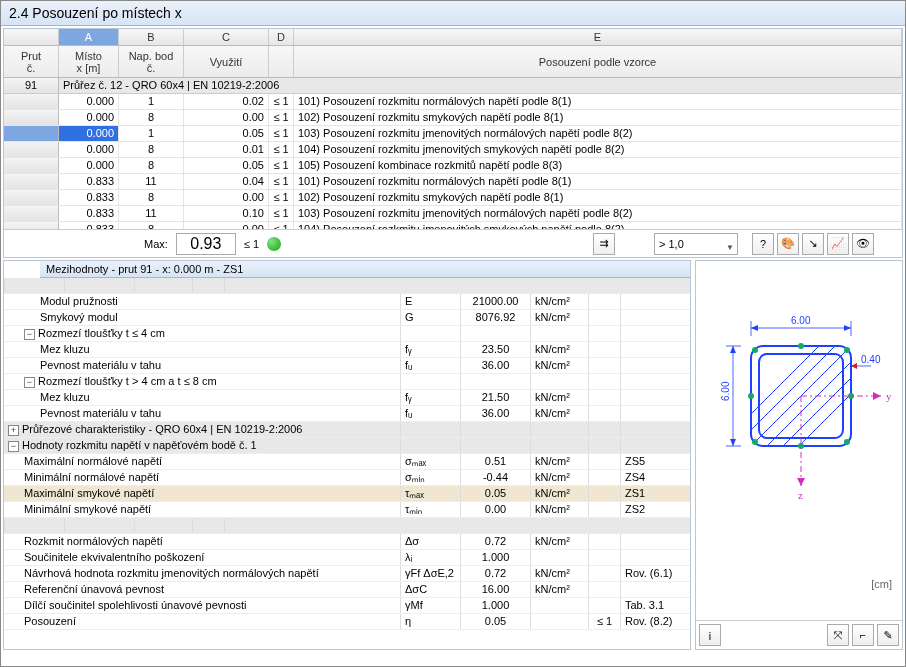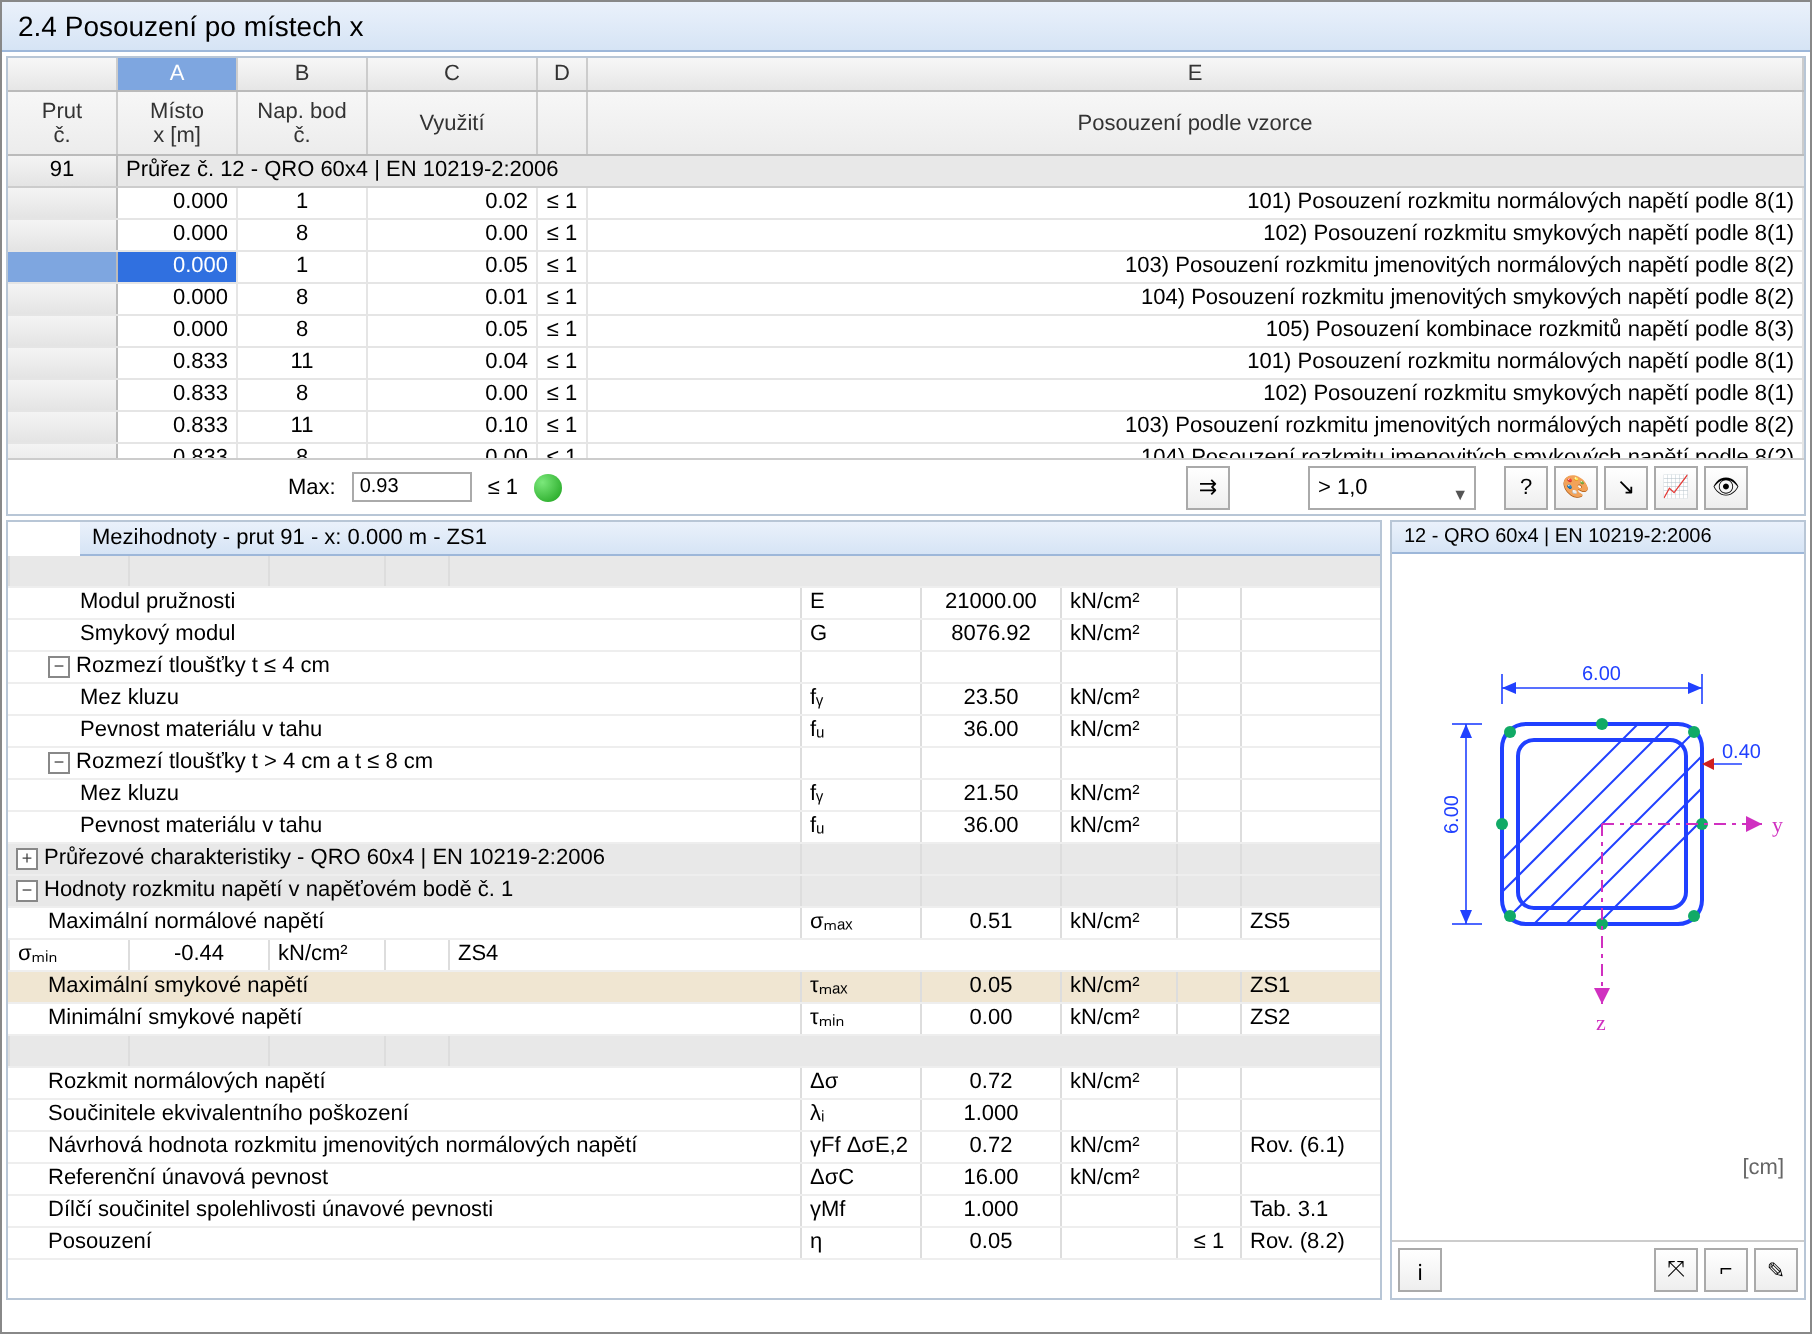--- a/index.html
+++ b/index.html
@@ -19,29 +19,29 @@
 .colC { width:85px; }
 .colD { width:25px; }
 .colE { flex:1; }
 
 .grouprow { display:flex; background:#e8e8e8; border-bottom:1px solid #ccc; height:16px; }
 .grouprow .rowhdr { background:linear-gradient(to bottom,#f4f4f4,#e4e4e4); border-right:1px solid #bbb; text-align:center; line-height:15px; }
 .grouprow .gval { padding-left:4px; line-height:15px; }
 
 .datarow { display:flex; border-bottom:1px solid #e5e5e5; height:16px; }
 .datarow .rowhdr { background:linear-gradient(to bottom,#f4f4f4,#e4e4e4); border-right:1px solid #bbb; }
-.datarow .cell { border-right:1px solid #e5e5e5; line-height:15px; padding:0 4px;text-align:right; }
+.datarow .cell { border-right:1px solid #e5e5e5; line-height:15px; padding:0 4px; }
 .datarow .cA { width:60px; text-align:right; }
 .datarow .cB { width:65px; text-align:center; }
 .datarow .cC { width:85px; text-align:right; }
 .datarow .cD { width:25px; text-align:center; }
 .datarow .cE { flex:1; }
 
 .maxbar { display:flex; align-items:center; height:28px; padding-left:140px; gap:8px; border-top:1px solid #ccc; position:absolute; bottom:0; left:0; right:0; background:#fff; }
-.maxbar input { width:60px; text-align:left; border:1px solid #aaa; padding:1px 3px; font-size:10px; }
+.maxbar input { width:60px; text-align:center; border:1px solid #aaa; padding:1px 3px; font-size:16px; }
 .green-ok { width:14px; height:14px; border-radius:50%; background:radial-gradient(circle at 30% 30%,#7be87b,#1aa01a); display:inline-block; }
 .iconbtns { position:absolute; right:28px; display:flex; gap:3px; align-items:center; }
 .iconbtn { width:22px; height:22px; border:1px solid #aaa; background:linear-gradient(to bottom,#fff,#eee); display:flex; align-items:center; justify-content:center; cursor:pointer; font-size:11px; }
 .combo { border:1px solid #aaa; background:#fff; padding:1px 14px 1px 4px; position:relative; height:22px; line-height:18px; width:84px;margin-left:36px; }
 .combo::after { content:"▼"; font-size:8px; position:absolute; right:3px; top:5px; color:#555; }
 
 
 .lower { display:flex; margin:2px; gap:4px; height:390px; }
 .leftpane { flex:1; border:1px solid #b8c6d6; display:flex; flex-direction:column; overflow:hidden; }
 .leftpane .lptitle { background:linear-gradient(to bottom,#eaf1fb,#d6e4f5); padding:2px 6px; border-bottom:1px solid #9db7d9; white-space:nowrap; overflow:hidden;margin-left:36px; }
@@ -299,20 +299,21 @@
         </div>
         <div class="trow">
           <div class="tlabel indent1">Maximální normálové napětí</div>
           <div class="tsym">σₘₐₓ</div>
           <div class="tval">0.51</div>
           <div class="tunit">kN/cm²</div>
           <div class="tcond"></div>
           <div class="tref">ZS5</div>
         </div>
         <div class="trow">
+          <div class="tlabel indent1">Minimální normálové napětí</div>
           <div class="tsym">σₘᵢₙ</div>
           <div class="tval">-0.44</div>
           <div class="tunit">kN/cm²</div>
           <div class="tcond"></div>
           <div class="tref">ZS4</div>
         </div>
         <div class="trow sel">
           <div class="tlabel indent1">Maximální smykové napětí</div>
           <div class="tsym">τₘₐₓ</div>
           <div class="tval">0.05</div>
@@ -380,21 +381,20 @@
           <div class="tsym">η</div>
           <div class="tval">0.05</div>
           <div class="tunit"></div>
           <div class="tcond">≤ 1</div>
           <div class="tref">Rov. (8.2)</div>
         </div>
       </div>
   </div>
 
   <div class="rightpane">
-    <div class="rptitle">12 - QRO 60x4 | EN 10219-2:2006</div>
     <div class="canvas">
       <svg width="206" height="330">
 
         <rect x="55" y="85" width="100" height="100" rx="12" ry="12" class="outline"></rect>
         <rect x="63" y="93" width="84" height="84" rx="8" ry="8" class="outline"></rect>
 
         <clipPath id="cp">
             <path d="M55 97 a12 12 0 0 1 12 -12 h76 a12 12 0 0 1 12 12 v76 a12 12 0 0 1 -12 12 h-76 a12 12 0 0 1 -12 -12 z M63 101 a8 8 0 0 1 8 -8 h68 a8 8 0 0 1 8 8 v68 a8 8 0 0 1 -8 8 h-68 a8 8 0 0 1 -8 -8 z" fill-rule="evenodd"></path>
           </clipPath>
         <g clip-path="url(#cp)" class="hatch">

